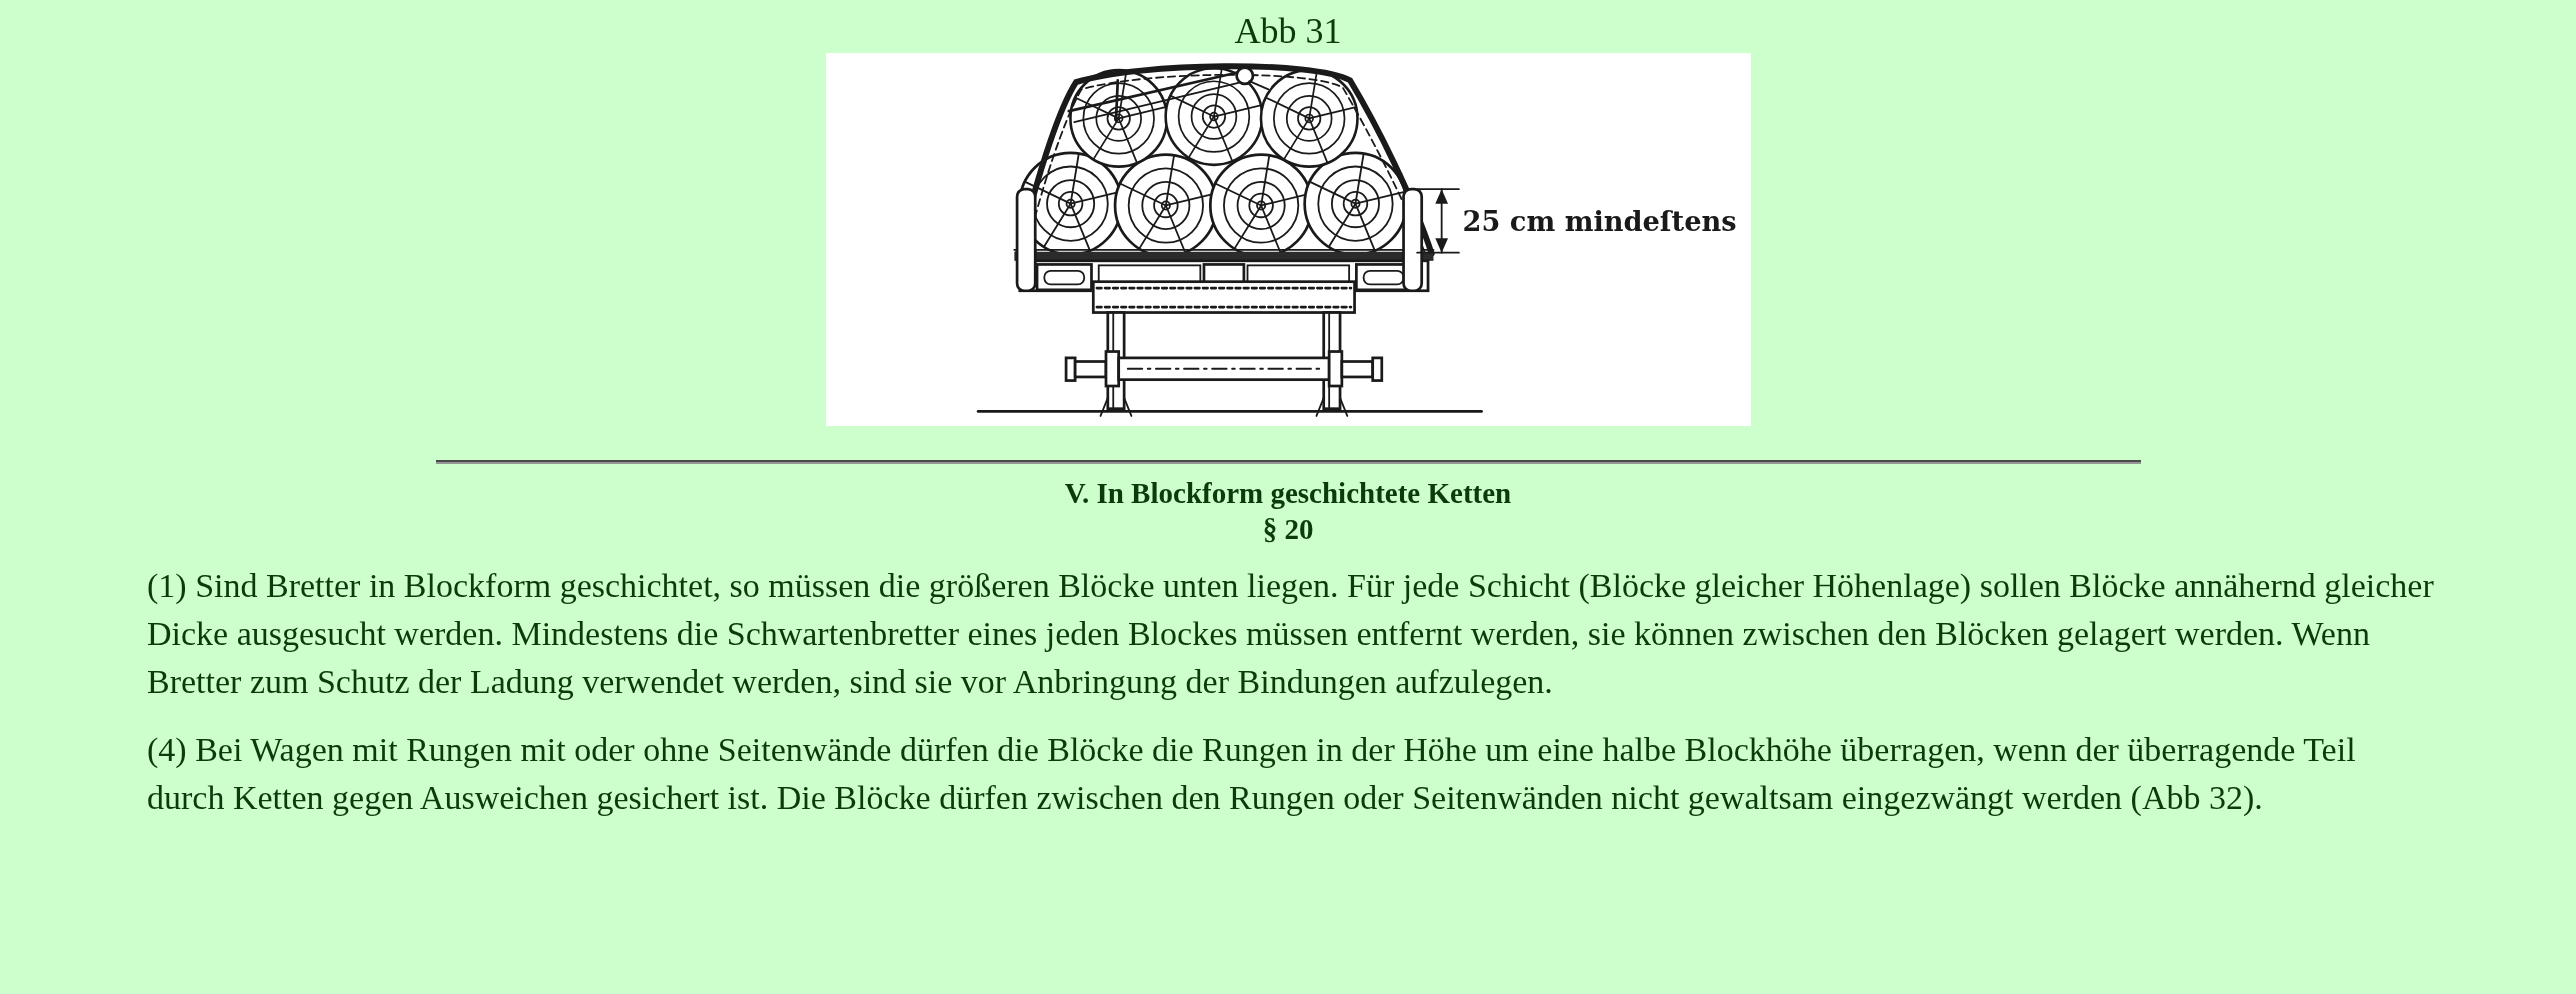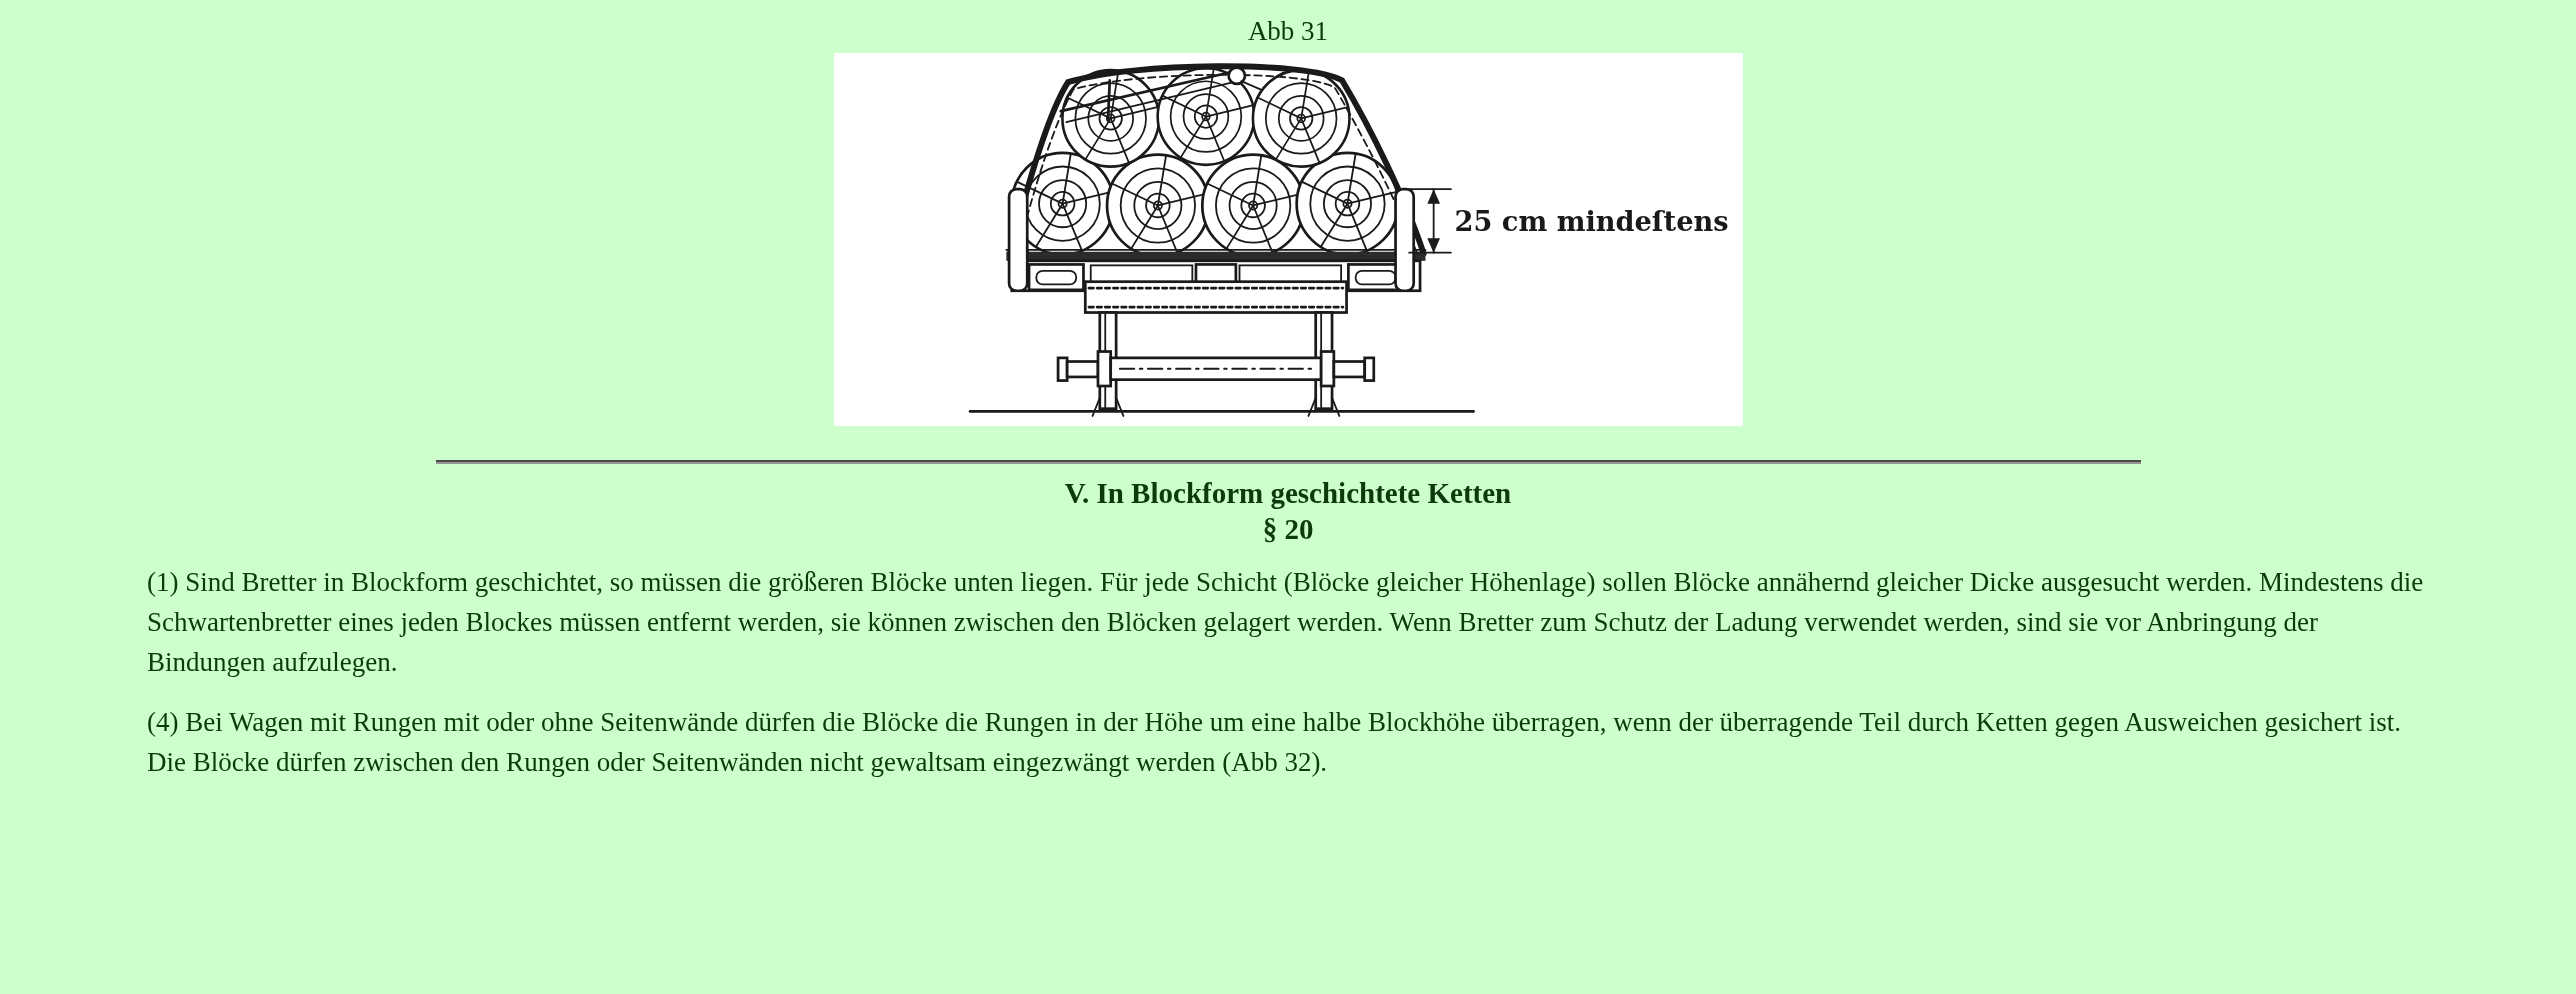--- a/index.html
+++ b/index.html
@@ -5,28 +5,29 @@
   html,body{margin:0;padding:0;}
   body{
     width:2576px;height:995px;
     background:#ccffcc;
     color:#0c3a0c;
     font-family:"Liberation Serif","DejaVu Serif",serif;
     overflow:hidden;
   }
   .caption{
     text-align:center;
-    font-size:27px;
+    font-size:36px;
     padding-top:14.5px;
     line-height:33px;
   }
   .figure-box{
     width:909px;height:373px;
     margin:5.4px auto 0;
     background:#ffffff;
+    padding-left:16px;
   }
   .figure-box svg{display:block;}
   .divider{
     width:1705px;height:4.5px;
     margin:34px auto 0;
     border:0;
     background:linear-gradient(#4a4a4a 45%,#959595 45%);
   }
   .heading{
     text-align:center;
@@ -37,22 +38,22 @@
   }
   .subheading{
     text-align:center;
     font-size:29px;
     font-weight:bold;
     margin:0;
     line-height:36px;
   }
   .content{
     margin:14.5px 142px 0 147px;
-    font-size:27px;
-    line-height:40px;
+    font-size:34px;
+    line-height:48px;
     font-family:Liberation Serif, serif;
   }
   .content p{margin:0 0 20px;}
   
   .ln{stroke:#1a1a1a;fill:none;stroke-width:3;stroke-linecap:round;}
   .thin{stroke-width:2;}
   .thick{stroke-width:6.5;}
   .fw{fill:#ffffff;}
   .fd{fill:#2b2b2b;stroke:none;}
   .fb{fill:#1a1a1a;stroke:none;}

